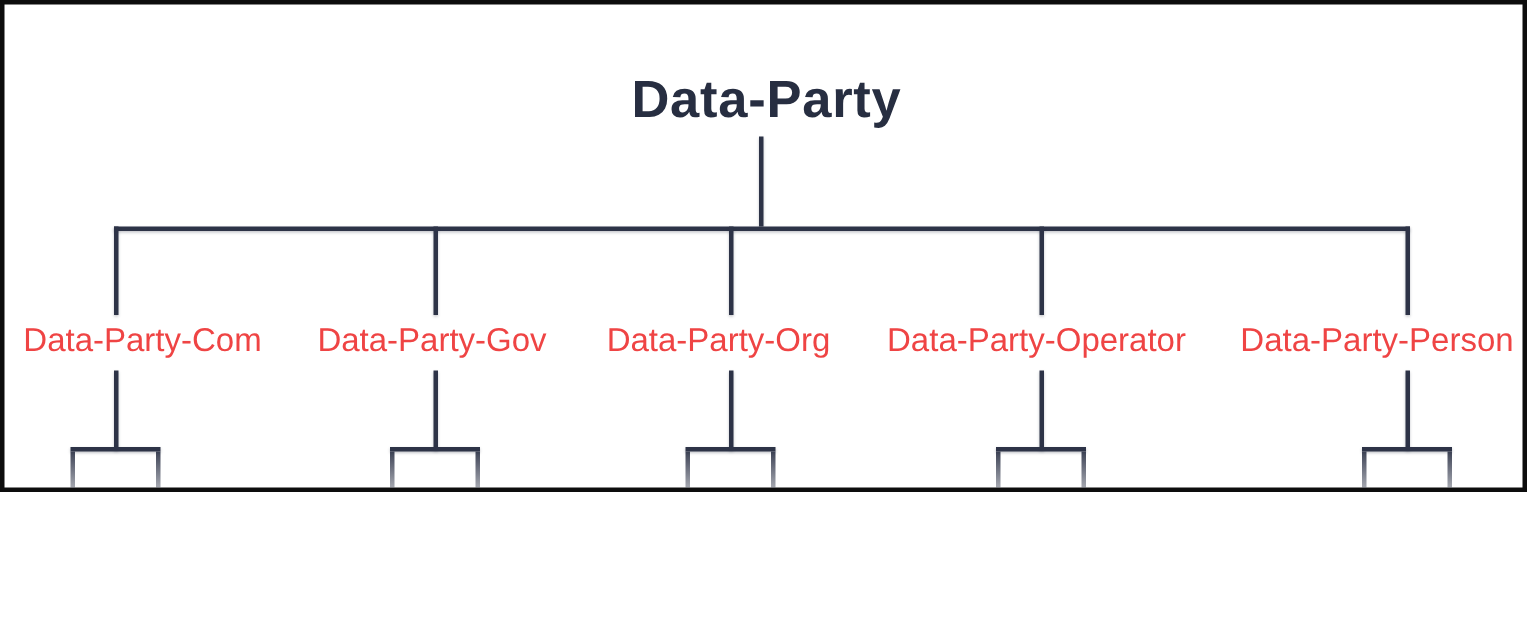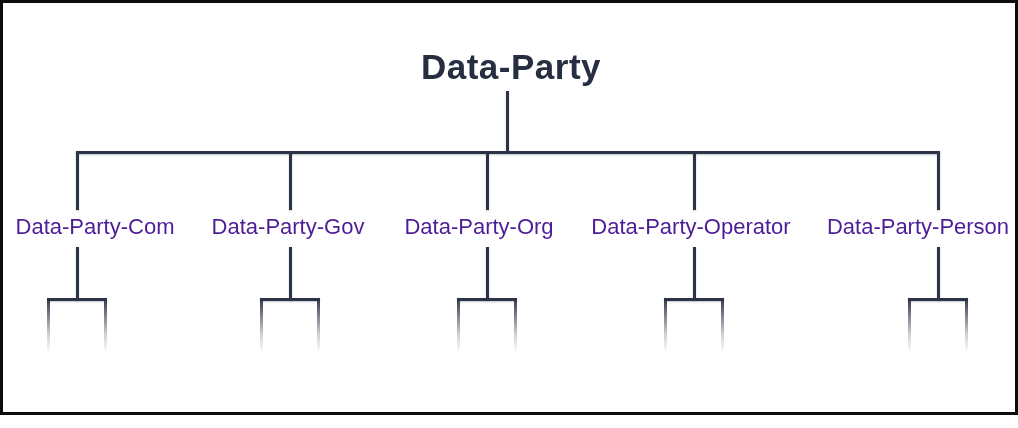--- a/index.html
+++ b/index.html
@@ -4,21 +4,21 @@
 <style>
   html, body {
     margin: 0;
     padding: 0;
     background: #ffffff;
     font-family: "Liberation Sans", sans-serif;
   }
   .frame {
     position: relative;
     width: 1018px;
-    height: 415px;
+    height: 328px;
     box-sizing: border-box;
     border: 3px solid #0d0d0d;
     background: #ffffff;
     overflow: hidden;
   }
   .line {
     position: absolute;
     background: #2d3347;
     box-shadow: 0 1px 2px rgba(40, 46, 64, 0.28);
   }
@@ -58,21 +58,21 @@
     width: 3px;
     height: 59px;
   }
   .child .node-label {
     position: absolute;
     top: 63px;
     left: var(--dx);
     transform: translateX(-50%);
     font-size: 22px;
     font-weight: 400;
-    color: #4c1d95;
+    color: #ef4444;
     white-space: nowrap;
   }
   .child .stem {
     position: absolute;
     left: -1.5px;
     top: 96px;
     width: 3px;
     height: 53px;
   }
   .child .bar {

